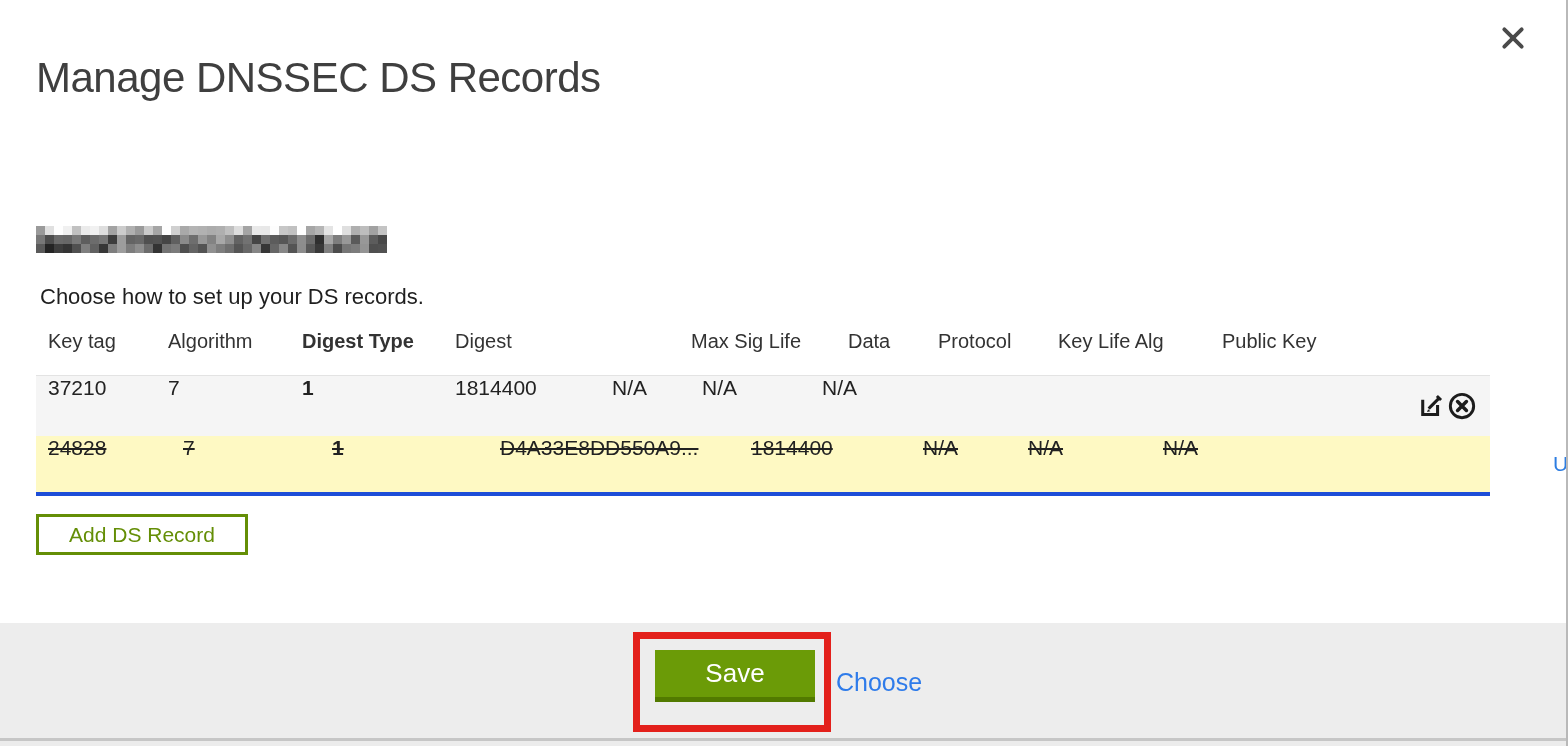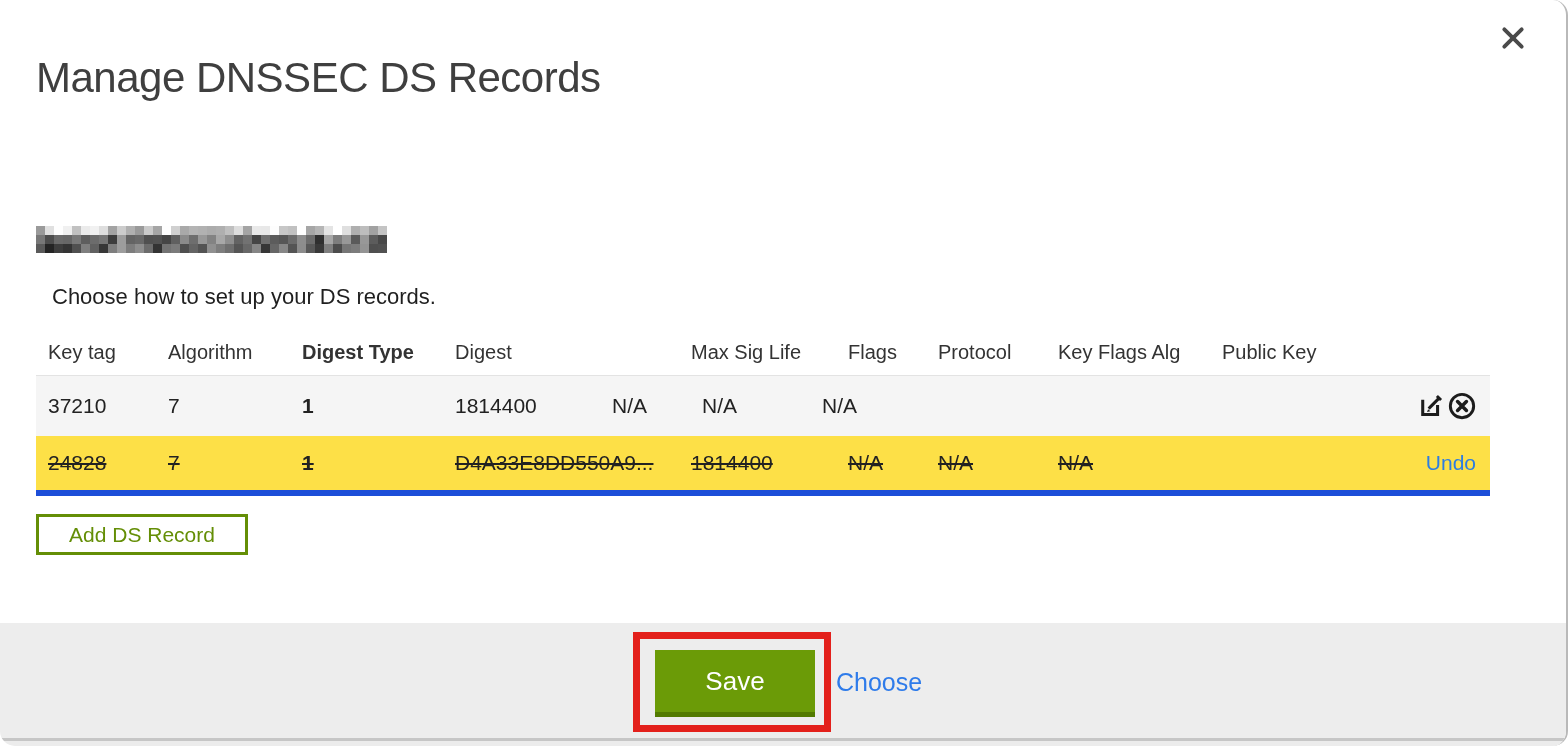--- a/index.html
+++ b/index.html
@@ -1,52 +1,52 @@
 <!DOCTYPE html>
 <html><head>
 <meta charset="utf-8">
 <style>
   html,body{margin:0;padding:0;background:#fff;}
   *{box-sizing:border-box;}
   body{font-family:"Liberation Sans","DejaVu Sans",sans-serif;}
 
   .page{
     position:relative;width:1568px;height:746px;background:#fff;
-    border-right:2px solid #b9b9b9;overflow:hidden;border-radius:15px;
+    border-right:2px solid #b9b9b9;overflow:hidden;
   }
 
   .modal-title{
     position:absolute;left:36px;top:26px;
     font-size:42px;font-weight:400;color:#3f3f3f;letter-spacing:-0.5px;
   }
 
   .close-button{
     position:absolute;right:38px;top:24px;width:30px;height:30px;
     background:none;border:none;padding:0;cursor:pointer;
   }
 
   .redacted-domain{
     position:absolute;left:36px;top:226px;
     display:grid;grid-template-columns:repeat(39,9px);grid-auto-rows:9px;
   }
 
   .instruction{
-    position:absolute;left:52px;top:284px;
+    position:absolute;left:40px;top:284px;
     font-size:22px;color:#1f1f1f;
   }
 
   .ds-table{
     position:absolute;left:36px;top:330px;width:1454px;
     font-size:21px;color:#222;
   }
-  .tr{display:flex;align-items:center;}
+  .tr{display:flex;}
   .tr.head{height:46px;border-bottom:1px solid #e3e3e3;font-size:20px;color:#333;}
   .tr.body-row{height:60px;}
   .tr.row-0{background:#f5f5f5;}
-  .tr.row-1{background:#fde047;border-bottom:6px solid #1d4ed8;}
+  .tr.row-1{background:#fef9c3;border-bottom:4px solid #1d4ed8;gap:15px;}
   .tr.deleted .cell{text-decoration:line-through;}
   .cell{flex:0 0 auto;overflow:hidden;white-space:nowrap;}
   .c-keytag{width:132px;padding-left:12px;}
   .c-algorithm{width:134px;}
   .c-digesttype{width:153px;font-weight:bold;}
   .c-digest{width:236px;}
   .c-maxsiglife{width:157px;}
   .c-flags{width:90px;}
   .c-protocol{width:120px;}
   .c-keydataalg{width:164px;}
@@ -63,21 +63,21 @@
 
   .footer{
     position:absolute;left:0;top:623px;width:1568px;height:115px;
     background:#ededed;
   }
   .annotation-rect{
     position:absolute;left:633px;top:9px;width:198px;height:100px;
     border:7px solid #e3201b;pointer-events:none;
   }
   .save-button{
-    position:absolute;left:655px;top:27px;width:160px;height:67px;
+    position:absolute;left:655px;top:27px;width:160px;height:52px;
     background:#6b9b07;border:none;border-bottom:5px solid #527a00;
     color:#fff;font-size:26px;font-family:inherit;cursor:pointer;
   }
   .cancel-link{
     position:absolute;left:836px;top:45px;
     font-size:25px;color:#2e7bea;text-decoration:none;cursor:pointer;
   }
 
   .bottom-line{position:absolute;left:0;top:738px;width:1568px;height:3px;background:#c6c6c6;}
   .bottom-strip{position:absolute;left:0;top:741px;width:1568px;height:5px;background:#ececec;}
@@ -217,23 +217,23 @@
 
   <div class="instruction">Choose how to set up your DS records.</div>
 
   <div class="ds-table">
     <div class="tr head">
       <div class="cell c-keytag">Key tag</div>
       <div class="cell c-algorithm">Algorithm</div>
       <div class="cell c-digesttype">Digest Type</div>
       <div class="cell c-digest">Digest</div>
       <div class="cell c-maxsiglife">Max Sig Life</div>
-      <div class="cell c-flags">Flags</div>
+      <div class="cell c-flags">Data</div>
       <div class="cell c-protocol">Protocol</div>
-      <div class="cell c-keydataalg">Key Flags Alg</div>
+      <div class="cell c-keydataalg">Key Life Alg</div>
       <div class="cell c-publickey">Public Key</div>
       <div class="c-actions"></div>
     </div>
 
     <div class="tr body-row row-0">
       <div class="cell c-keytag">37210</div>
       <div class="cell c-algorithm">7</div>
       <div class="cell c-digesttype">1</div>
       <div class="cell c-maxsiglife">1814400</div>
       <div class="cell c-flags">N/A</div>

